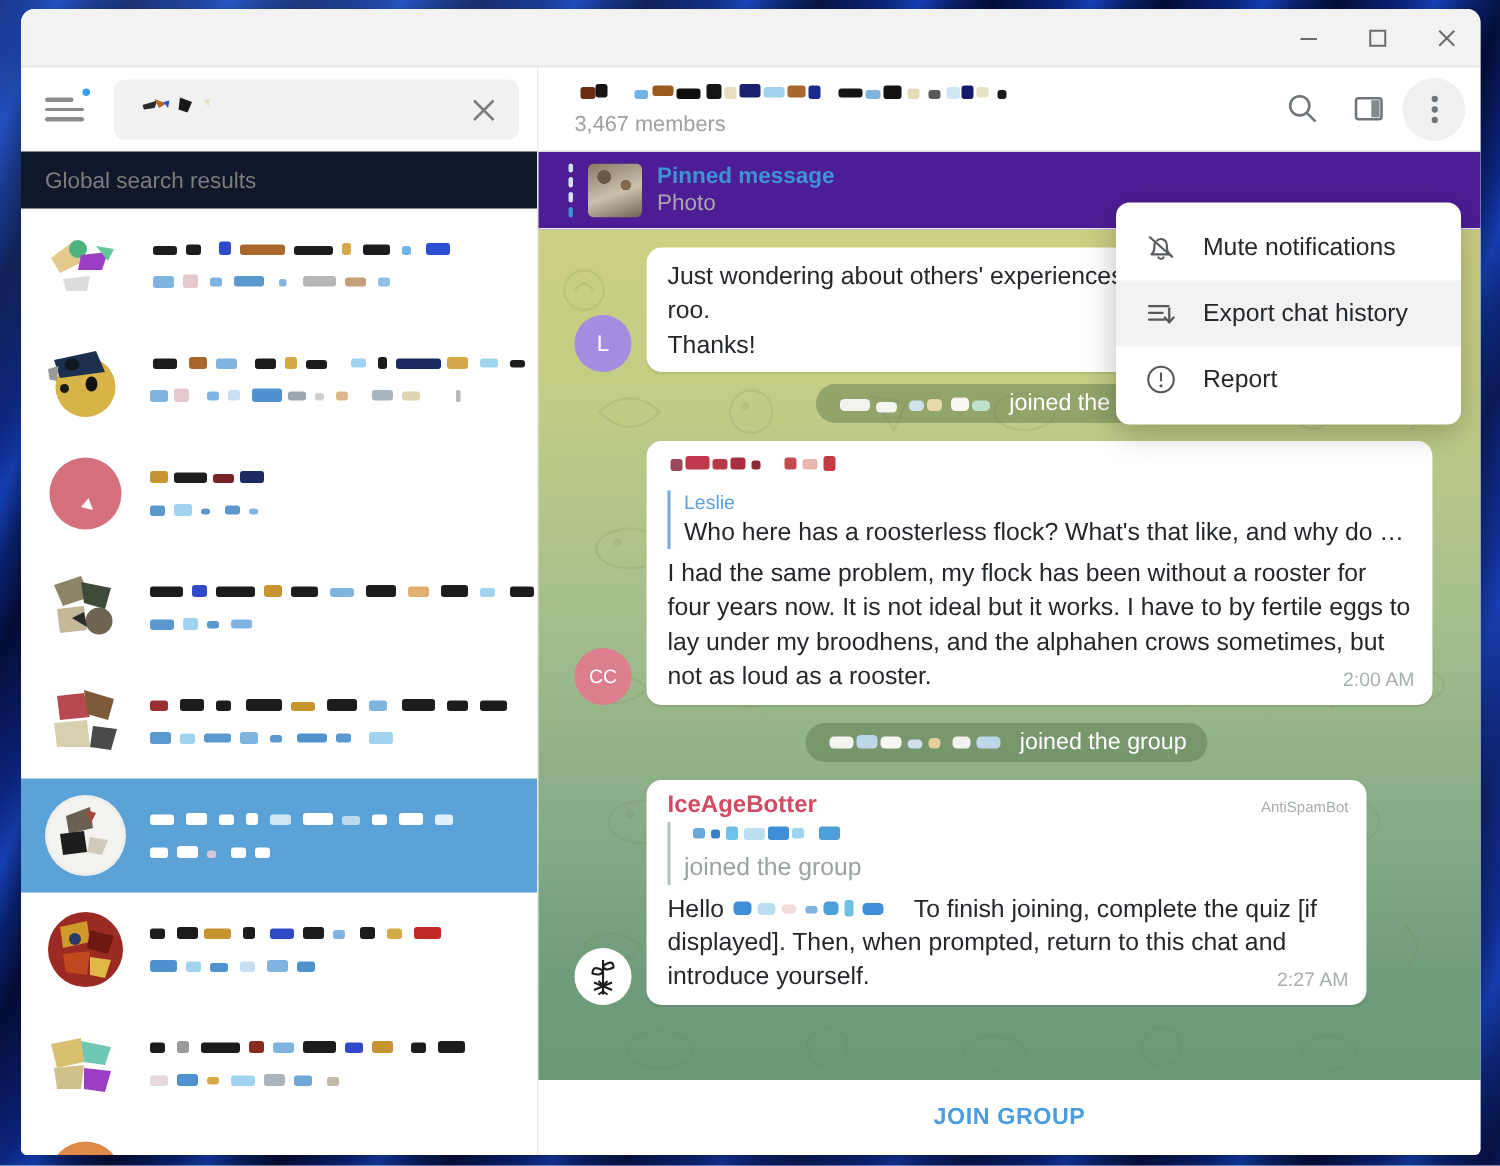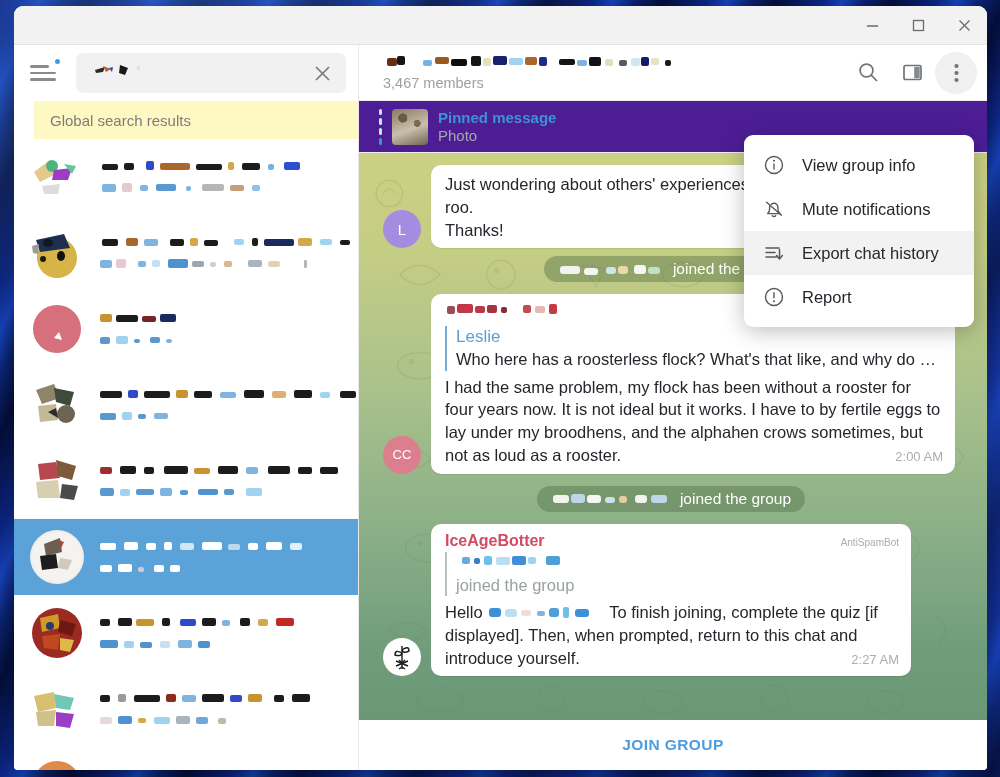--- a/index.html
+++ b/index.html
@@ -48,22 +48,22 @@
   .hamburger i:nth-child(2){ width:26px; }
   .hamburger i:nth-child(3){ width:26px; }
   .hdot{ position:absolute; right:2px; top:1px; width:9px; height:9px; border-radius:50%;
          background:#33a0ef; border:2px solid #fff; }
   .searchbox{ flex:1; height:40px; background:#f1f1f1; border-radius:7px; display:flex;
               align-items:center; padding:0 10px 0 16px; }
   .redact{ display:inline-block; vertical-align:middle; }
   .clear-x{ width:28px; height:28px; display:flex; align-items:center; justify-content:center;
             color:#7c7c7c; cursor:pointer; }
 
-  .section-head{ background:#fef9c3; height:38px; display:flex; align-items:center;
-                 padding:0 16px; color:#7c7c7c; font-size:15px; flex:0 0 38px;margin-left:20px; }
+  .section-head{ background:#0f172a; height:38px; display:flex; align-items:center;
+                 padding:0 16px; color:#7c7c7c; font-size:15px; flex:0 0 38px; }
 
   .chatlist{ flex:1; overflow:hidden; }
   .chatrow{ height:76px; display:flex; align-items:center; gap:14px; padding:0 14px 0 16px; cursor:pointer; }
   .chatrow.sel{ background:#5ba2d9; }
   .avatar{ width:54px; height:54px; border-radius:50%; flex:0 0 54px; overflow:hidden; }
   .chatrow-txt{ flex:1; min-width:0; display:flex; flex-direction:column; gap:9px; }
 
   
   .chat{ flex:1; display:flex; flex-direction:column; min-width:0; position:relative; }
   .chat-head{ height:56px; flex:0 0 56px; background:#fff; display:flex; align-items:center;
@@ -97,21 +97,21 @@
   .msgs-inner{ position:absolute; inset:0; padding:12px 28px 10px 24px; }
 
   .mrow{ display:flex; align-items:flex-end; gap:10px; margin-bottom:8px; }
   .mavatar{ width:38px; height:38px; border-radius:50%; flex:0 0 38px; display:flex;
             align-items:center; justify-content:center; color:#fff; font-size:15px; }
   .bubble{ background:#fff; border-radius:10px; padding:8px 12px 7px 14px; position:relative;
            box-shadow:0 1px 1px rgba(0,0,0,.08); max-width:560px; }
   .bubble .txt{ font-size:16.5px; color:#23262b; line-height:1.38; }
   .time{ font-size:13px; color:#a7b0a9; float:right; margin:4px 0 0 2px; }
   .reply{ border-left:2.5px solid #72aad8; padding-left:9px; margin-bottom:5px; }
-  .reply .rname{ color:#5b9fd6; font-size:17px; line-height:1.3; }
+  .reply .rname{ color:#5b9fd6; font-size:13px; line-height:1.3; }
   .reply .rtxt{ color:#23262b; font-size:16.5px; line-height:1.35; }
   .reply.gray{ border-left-color:#b6c2b8; }
   .reply.gray .rtxt{ color:#9aa39c; }
   .sender{ color:#d34b63; font-size:16px; font-weight:bold; }
   .botlabel{ color:#a6aeab; font-size:10px; }
   .sender-row{ display:flex; justify-content:space-between; align-items:baseline; gap:30px; margin-bottom:2px; }
 
   .service{ display:flex; justify-content:center; margin:7px 0 12px; }
   .service .pill{ background:rgba(80,110,70,.42); color:#fff; font-size:15.5px;
                   border-radius:14px; padding:4px 14px; display:flex; align-items:center; gap:7px; }
@@ -771,28 +771,20 @@
         </div>
       </div>
 
       <div class="joinbar">
         <span>JOIN GROUP</span>
       </div>
 
       <div class="menu">
         <div class="mitem">
           <svg width="22" height="22" viewBox="0 0 22 22">
-              <circle cx="11" cy="11" r="8.5" fill="none" stroke="currentColor" stroke-width="1.4"></circle>
-              <circle cx="11" cy="6.8" r="1.05" fill="currentColor"></circle>
-              <line x1="11" y1="9.6" x2="11" y2="15.4" stroke="currentColor" stroke-width="1.4"></line>
-            </svg>
-          <span>View group info</span>
-        </div>
-        <div class="mitem">
-          <svg width="22" height="22" viewBox="0 0 22 22">
             <g fill="none" stroke="currentColor" stroke-width="1.4" stroke-linecap="round">
               <path d="M5.6 15.6 h11.2 c-1.6 -1.3 -1.9 -2.6 -1.9 -4.7 v-1.4 c0 -2.3 -1.7 -4.2 -3.9 -4.2 -1 0 -1.9 .4 -2.6 1"></path>
               <path d="M7.2 7.4 c-.4 .7 -.6 1.5 -.6 2.4 v1.1 c0 2.1 -.3 3.4 -1.9 4.7"></path>
               <path d="M9.3 17.6 a1.9 1.9 0 0 0 3.4 0"></path>
               <line x1="3.6" y1="4.2" x2="18.4" y2="17.2"></line>
             </g>
           </svg>
           <span>Mute notifications</span>
         </div>
         <div class="mitem hl">

